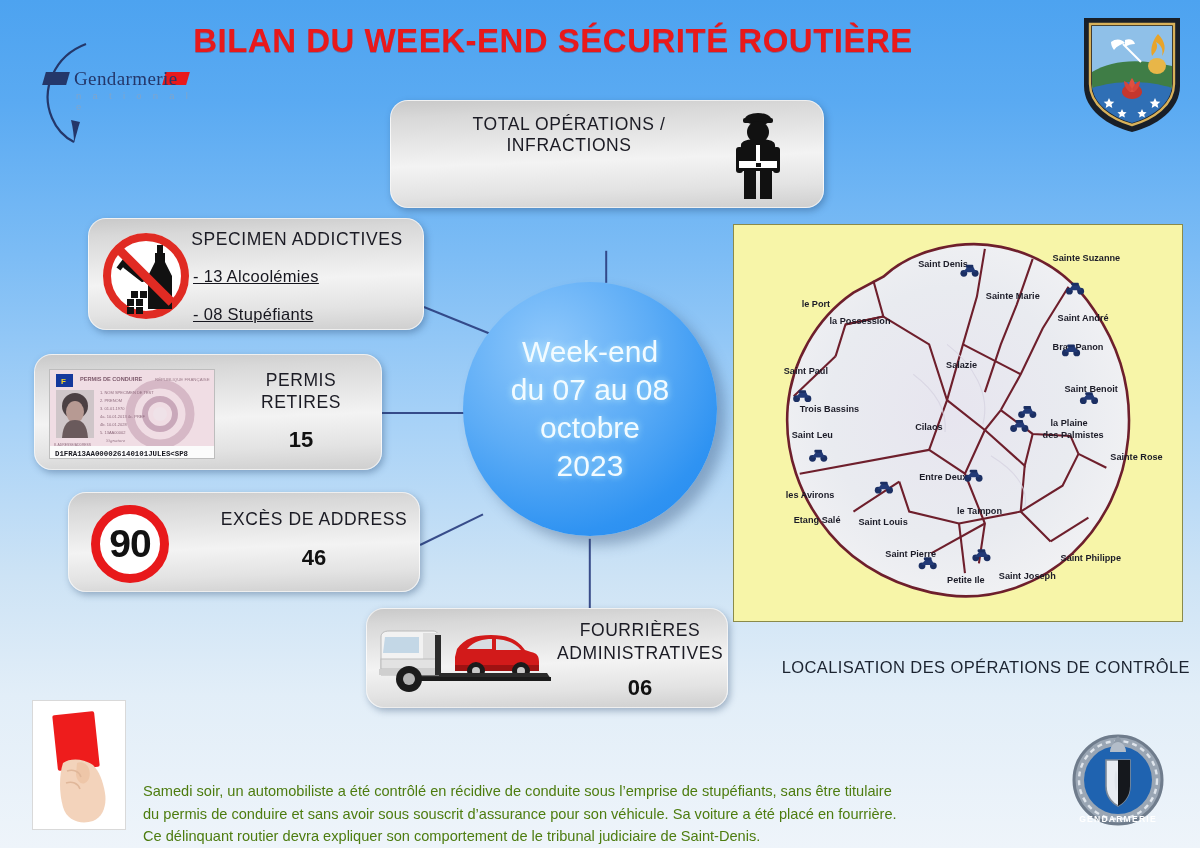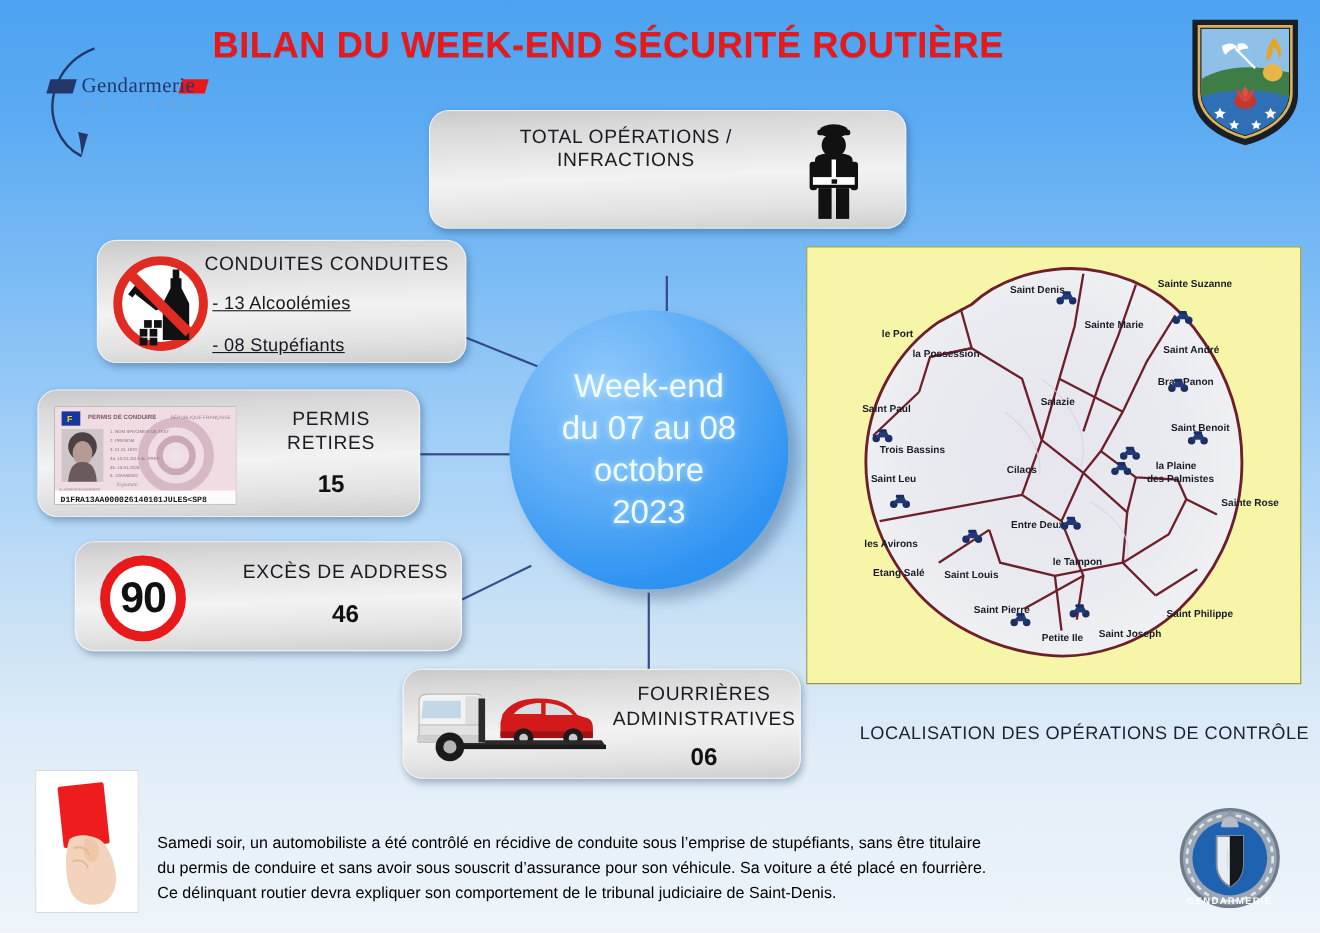--- a/index.html
+++ b/index.html
@@ -124,22 +124,22 @@
   #map-panel svg { display:block; width:100%; height:100%; }
   .mp-label { font-family: "Liberation Sans", sans-serif; font-size: 9.2px; font-weight: bold; fill:#1c1c28; }
   #map-caption {
     position: absolute; left: 760px; top: 658px; width: 430px;
     font-size: 16.5px; color: #1b2330; letter-spacing:.4px; text-align:right;
   }
 
   
   #redcard { position: absolute; left: 32px; top: 700px; width: 94px; height: 130px; background:#fff; border:1px solid #d9d9d9; overflow:hidden; }
   #footer-text {
-    position: absolute; left: 143px; top: 756px; width: 900px;
-    font-size: 14.6px; line-height: 1.55; color: #000000;
+    position: absolute; left: 143px; top: 780px; width: 900px;
+    font-size: 14.6px; line-height: 1.55; color: #4d7c0f;
     font-family: "Liberation Sans", sans-serif;
   }
   #gend-badge { position: absolute; left: 1066px; top: 724px; width: 104px; height: 104px; }
 </style>
 </head>
 <body>
 
 <div id="stage">
 
   <div class="title">BILAN DU WEEK-END SÉCURITÉ ROUTIÈRE</div>
@@ -226,21 +226,21 @@
         <rect x="28" y="78" width="7" height="7"></rect>
           <rect x="37" y="78" width="7" height="7"></rect>
       </g>
       <g fill="#111" transform="rotate(38 36 44)">
         <rect x="22" y="40" width="26" height="7" rx="2"></rect>
         <rect x="48" y="42" width="11" height="3"></rect>
         <rect x="18" y="36" width="5" height="15"></rect>
       </g>
       <rect x="10" y="43" width="74" height="9" fill="#e02b23" transform="rotate(45 47 47)"></rect>
     </svg>
-    <div class="card-label">CONDUITES CONDUITES</div>
+    <div class="card-label">SPECIMEN ADDICTIVES</div>
     <div class="li li1">-   13 Alcoolémies</div>
     <div class="li li2">-   08 Stupéfiants</div>
   </div>
 
   <div class="card" id="card-permis">
     <div class="licence">
       <svg viewBox="0 0 166 90" width="166" height="90">
         <rect x="0" y="0" width="166" height="90" fill="#f3e0e6"></rect>
         <rect x="0" y="0" width="166" height="76" fill="#f0dde4"></rect>
         <circle cx="110" cy="44" r="30" fill="none" stroke="#d6b8c6" stroke-width="9"></circle>

